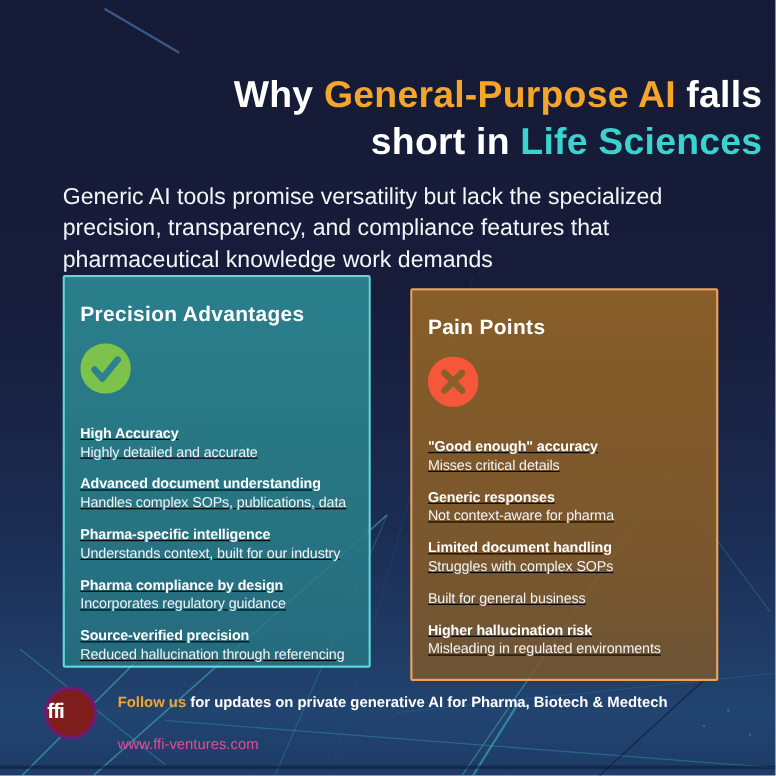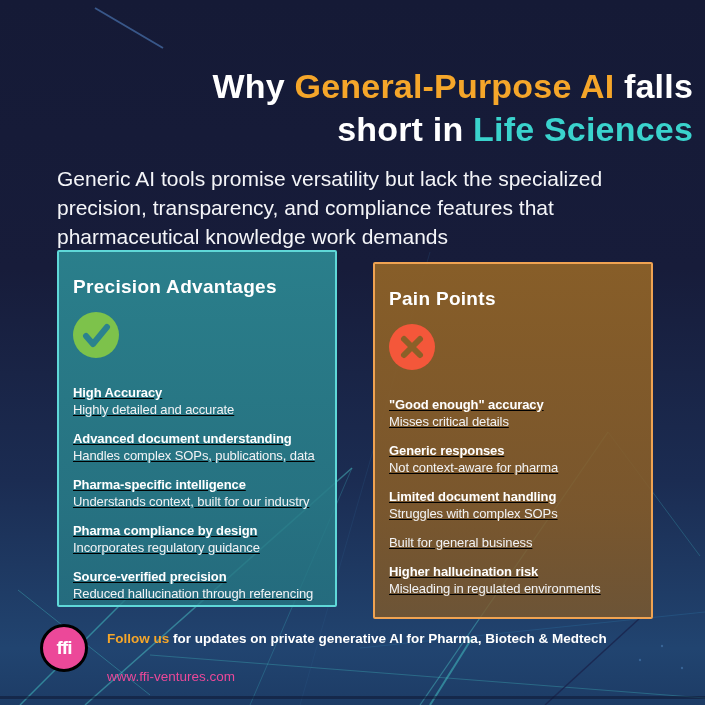--- a/index.html
+++ b/index.html
@@ -55,22 +55,22 @@
   .item-desc{
     font-size:13px;color:#f2f3f5;line-height:17px;
     white-space:nowrap;letter-spacing:-0.1px;
   }
 
   .footer{
     position:absolute;left:40px;top:624px;display:flex;align-items:flex-start;
   }
   .logo-circle{
     width:48px;height:48px;border-radius:50%;
-    background:#ec4899;border:3px solid #000000;box-sizing:border-box;
-    display:flex;align-items:center;justify-content:center;
+    background:#7f1d1d;border:3px solid #701a75;box-sizing:border-box;
+    display:flex;align-items:center;
     color:#ffffff;font-weight:bold;font-size:19px;letter-spacing:-1px;
   }
   .footer-text{margin-left:19px;padding-top:6px;}
   .footer-cta{font-size:13.5px;font-weight:bold;color:#ffffff;line-height:18px;}
   .footer-cta .hl-orange{color:#F5A62A;}
   .footer-site{font-size:13.5px;color:#ec4899;line-height:18px;margin-top:20px;font-weight:400;}
 </style>
 </head>
 <body>
 

